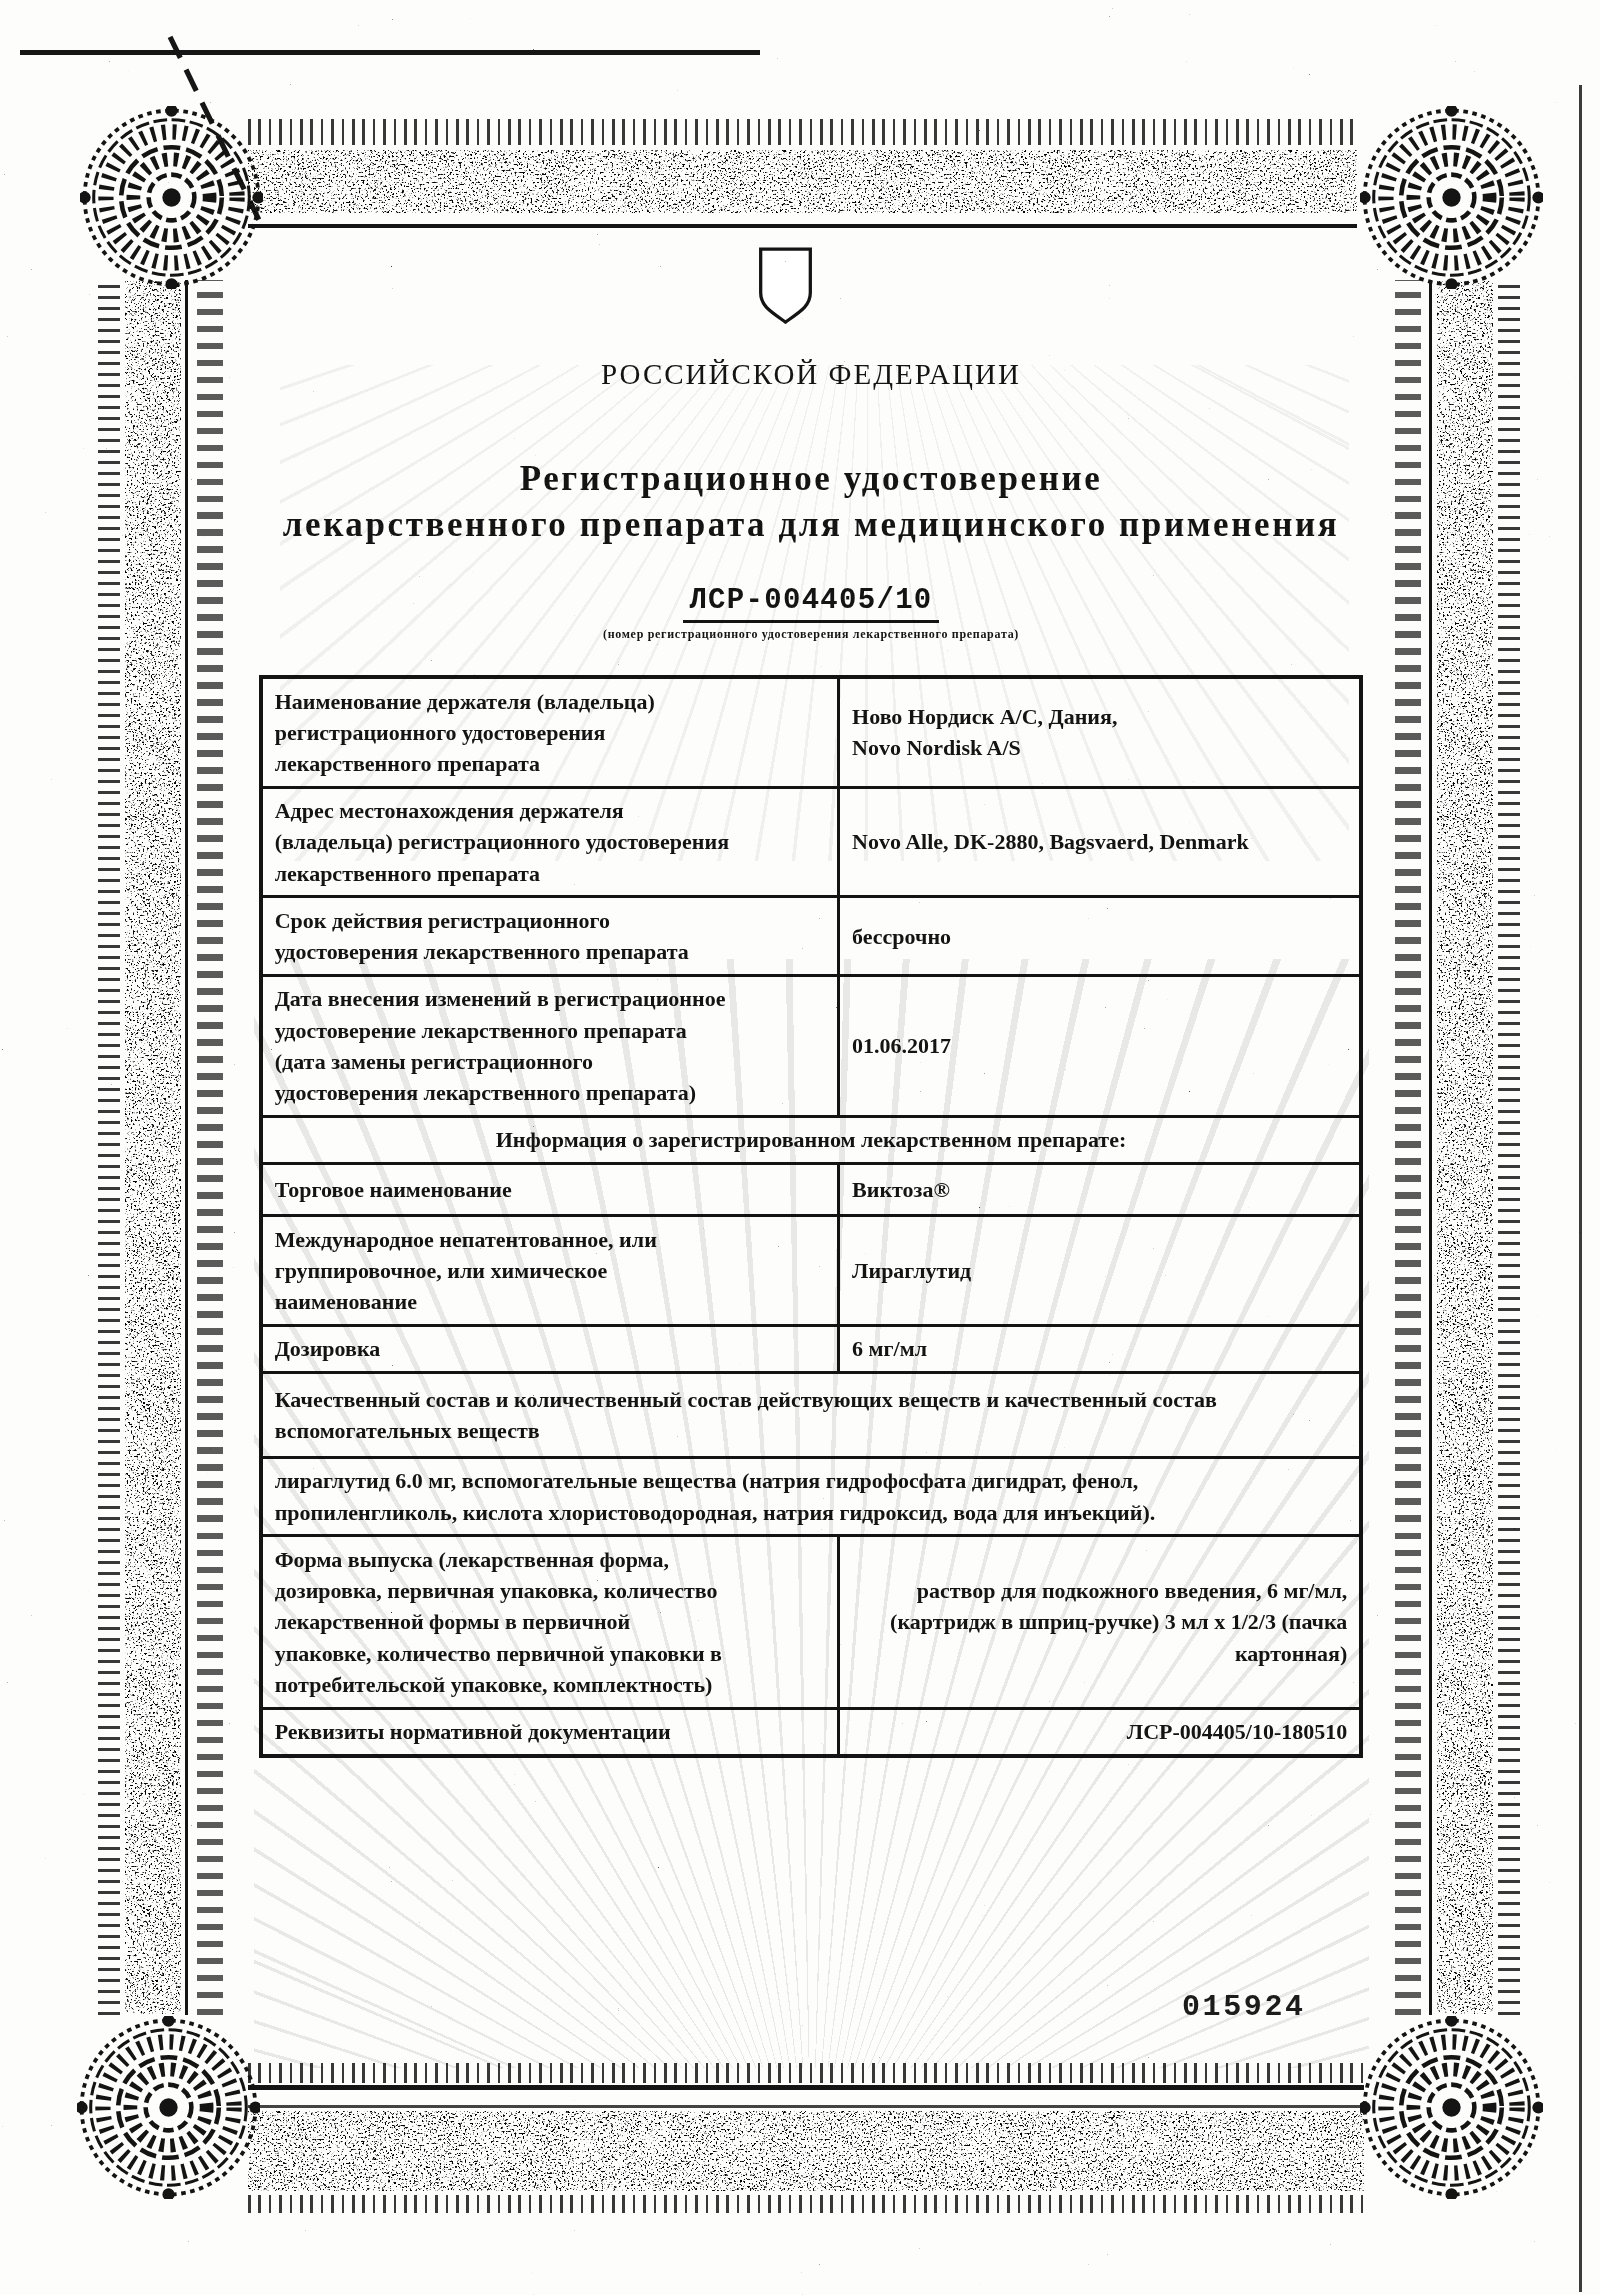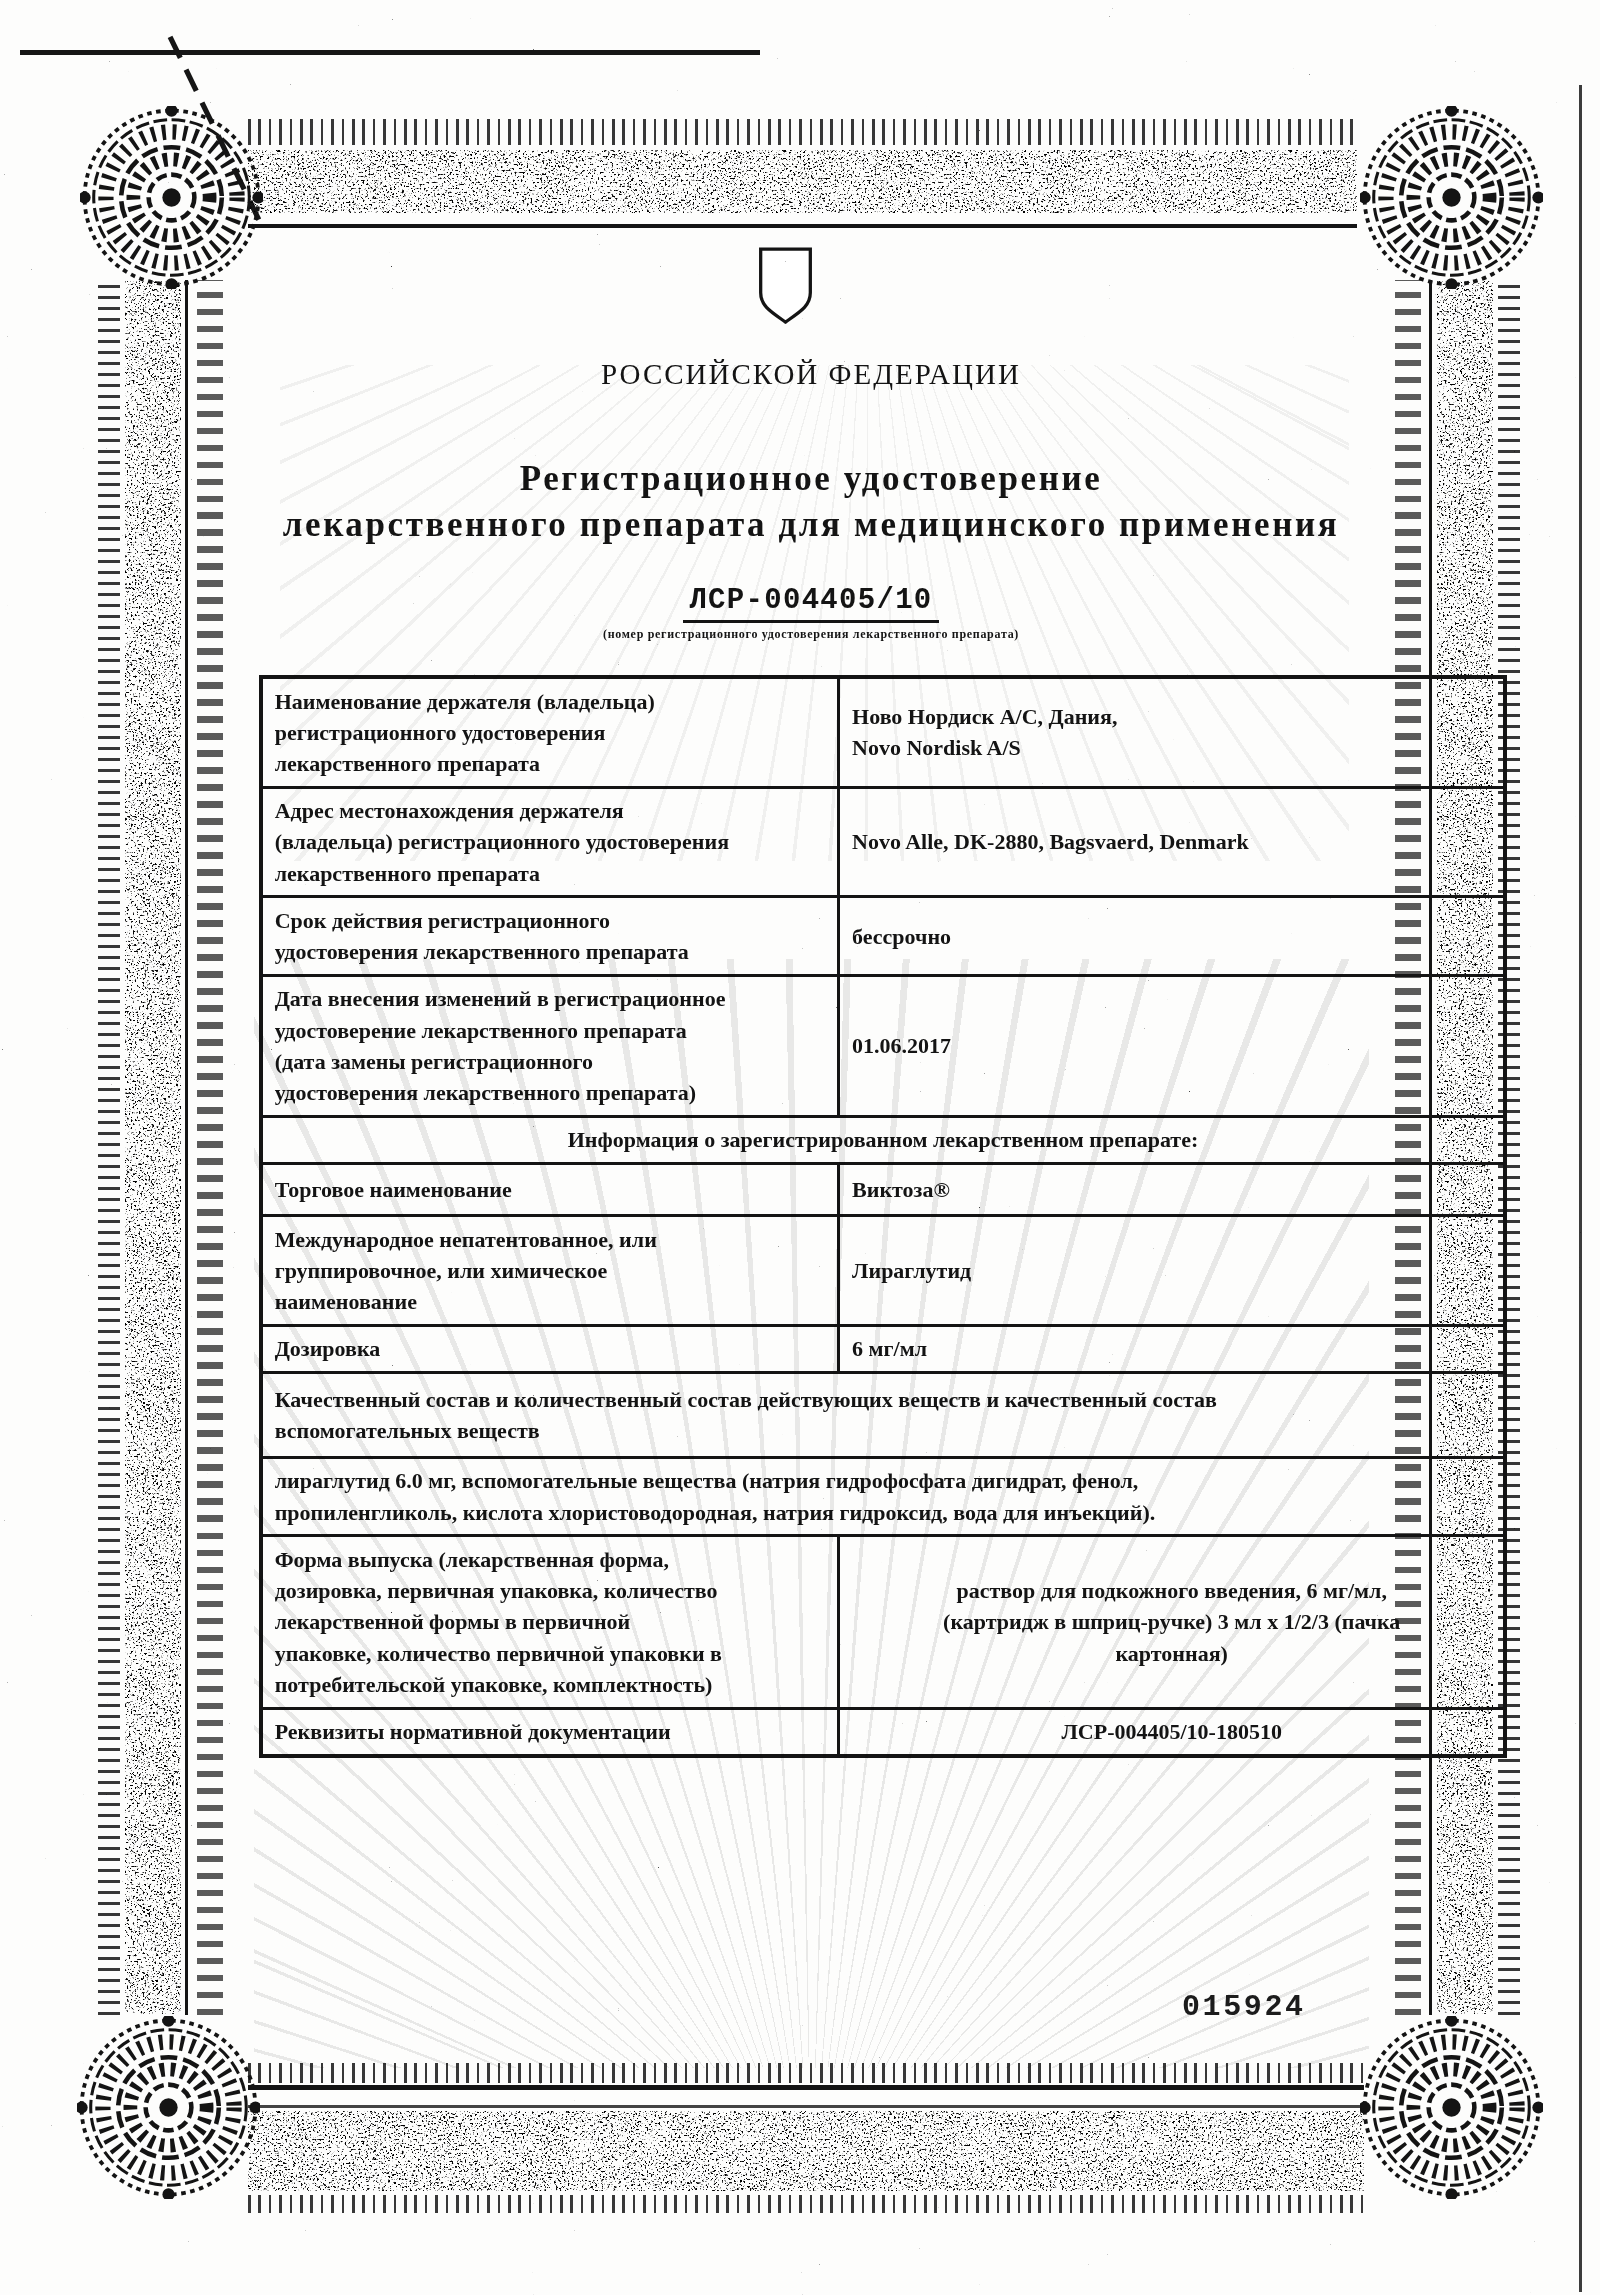--- a/index.html
+++ b/index.html
@@ -46,28 +46,28 @@
   
   .emblem{left:749px;top:238px;width:73px;height:98px;}
   .center-block{left:259px;width:1104px;text-align:center;}
   .ministry{top:357px;font-size:29px;font-weight:400;letter-spacing:2px;line-height:1.22;}
   .title{top:456px;font-size:35px;font-weight:700;letter-spacing:2.6px;line-height:1.3;}
   .regnum-wrap{top:584px;}
   .regnum{display:inline-block;font-size:29px;font-weight:700;letter-spacing:1.3px;
     border-bottom:3.3px solid #141414;padding:0 6.5px 2.6px;font-family:Liberation Mono, monospace;}
   .regnum-caption{top:627px;font-size:12px;font-weight:700;letter-spacing:0.7px;}
   
-  table.doc{position:absolute;left:259px;top:675px;width:1248px;border-collapse:collapse;
+  table.doc{position:absolute;left:259px;top:675px;width:1104px;border-collapse:collapse;
     border:4.6px solid #141414;}
   table.doc td{border:3.3px solid #141414;vertical-align:middle;
     font-size:22px;font-weight:700;line-height:1.42;padding:6.5px 11.7px;
     white-space:pre-line;}
   table.doc td.label{width:551px;text-align:left;border-right-width:2.6px;}
   table.doc td.value{}
-  table.doc td.value-left{text-align:center;}
+  table.doc td.value-left{text-align:right;}
   table.doc td.full-center{text-align:center;}
   table.doc td.full-left{text-align:left;}
   
   .serial{left:1182px;top:1990px;font-family:"Liberation Mono","DejaVu Sans Mono",monospace;
     font-size:30px;font-weight:700;letter-spacing:2.6px;color:#1c1c1c;}
 </style>
 </head>
 <body>
 
 <svg width="0" height="0" style="position:absolute" aria-hidden="true">

